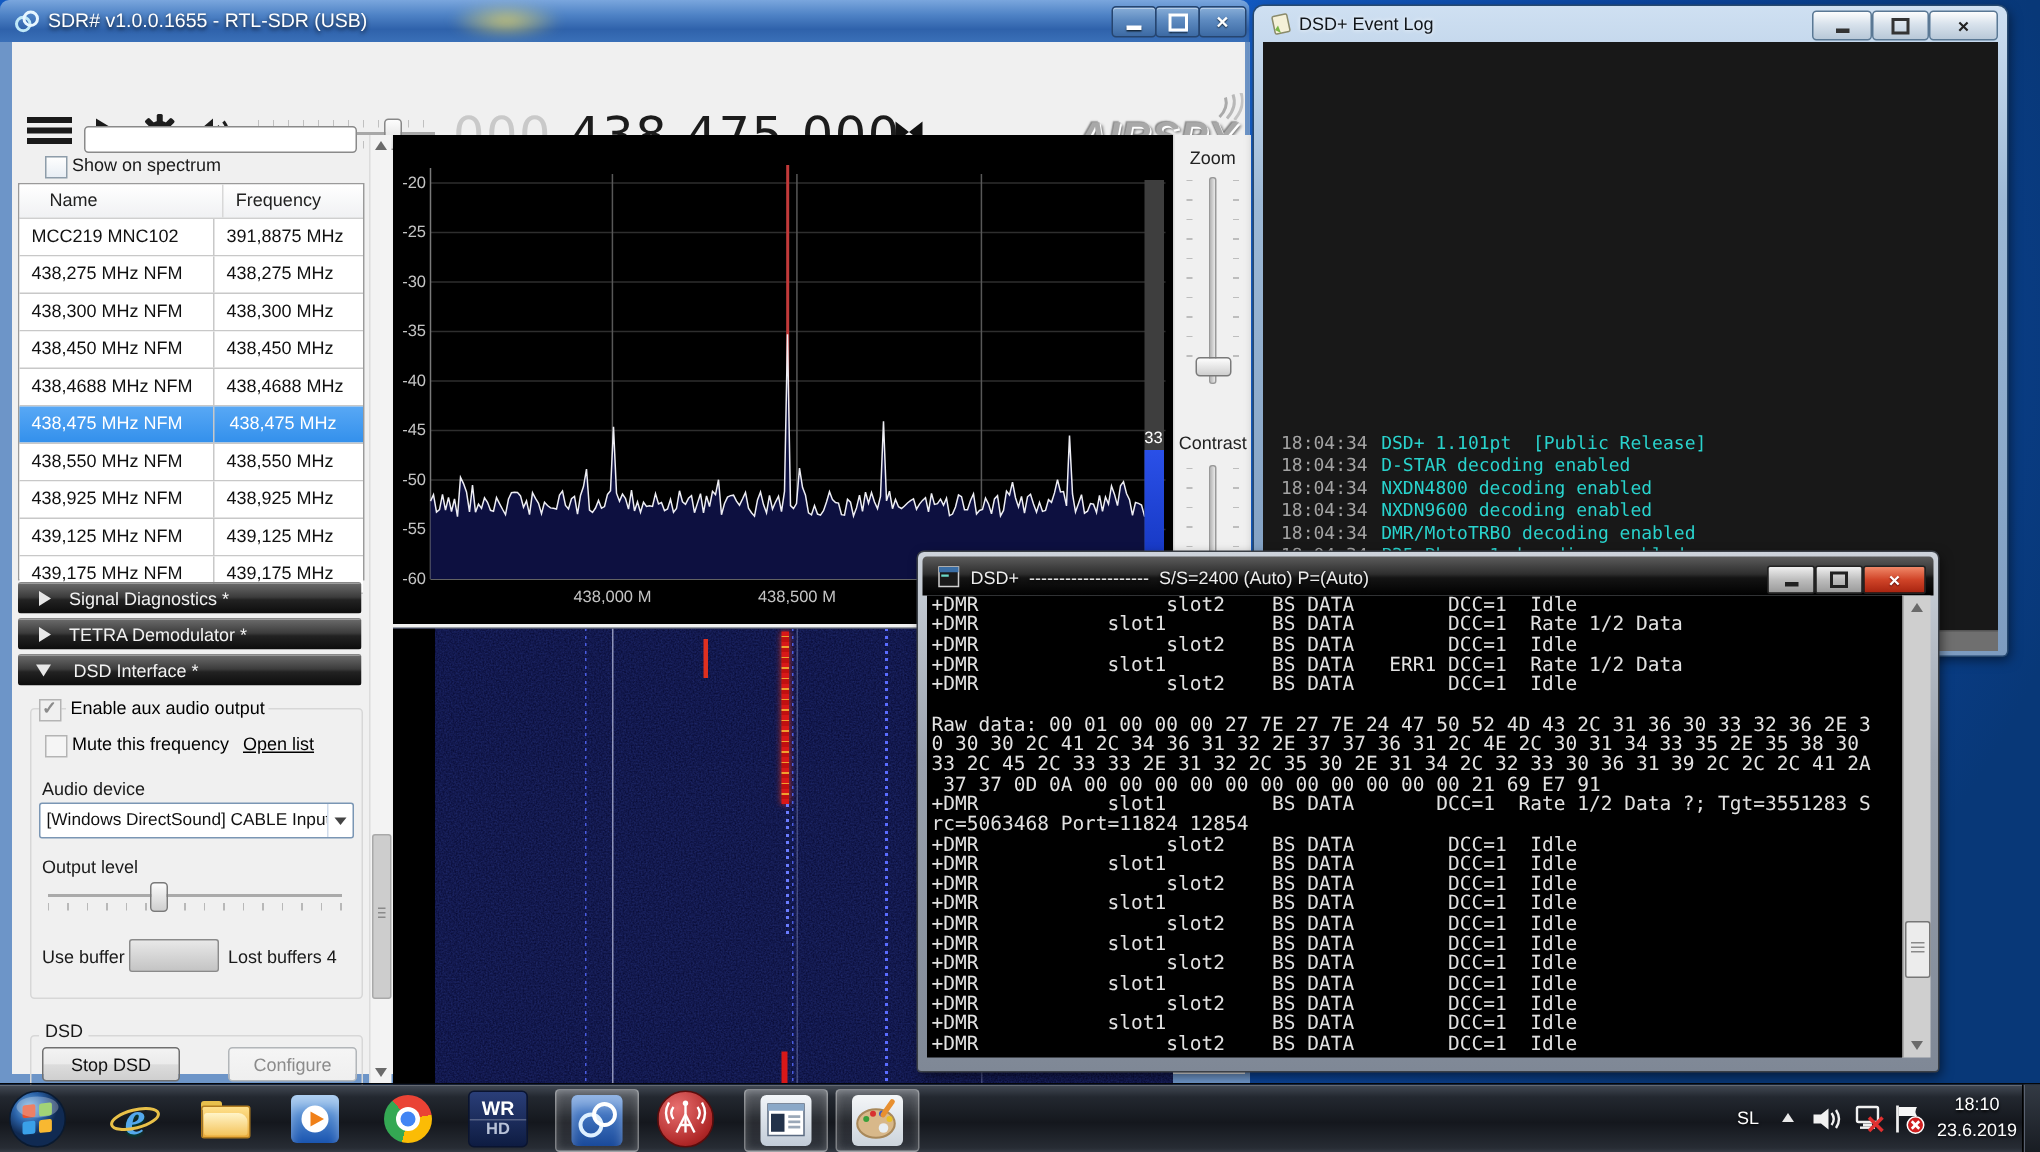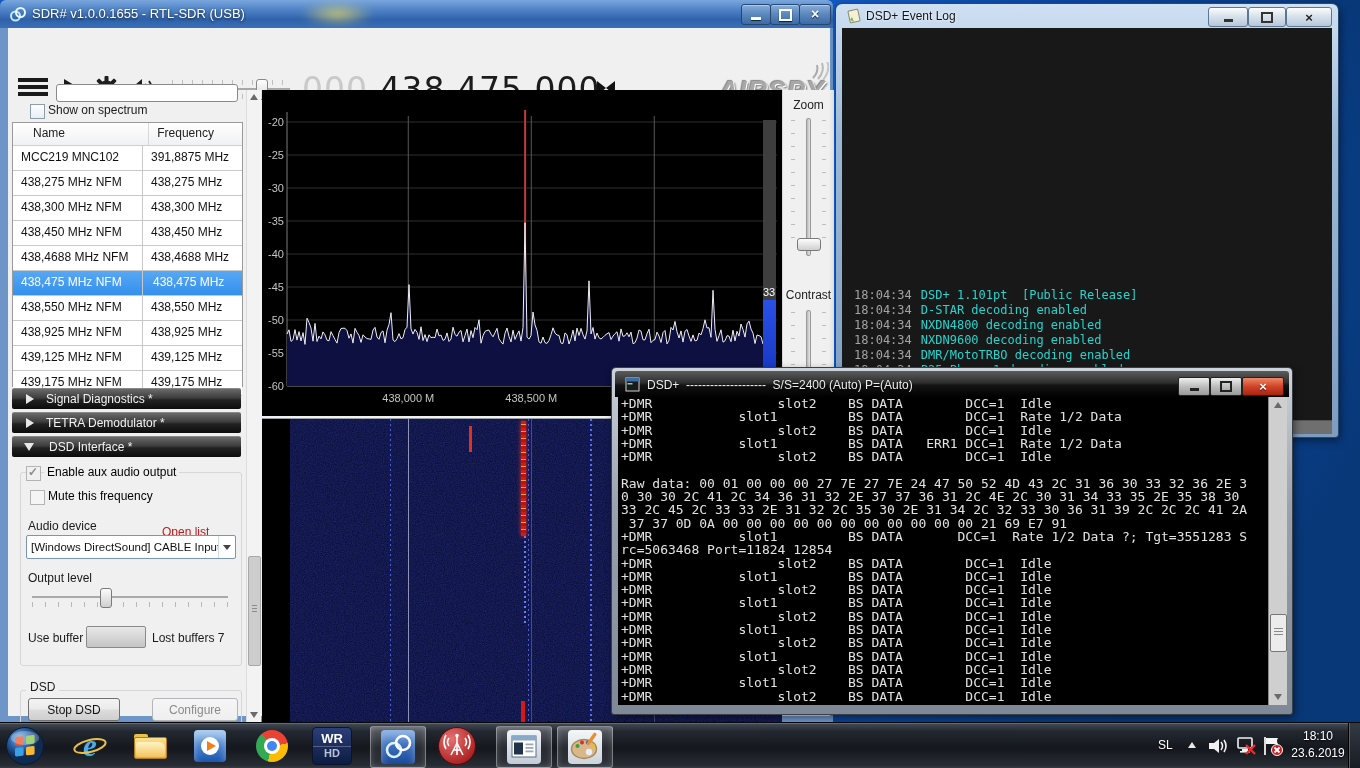--- a/index.html
+++ b/index.html
@@ -36,21 +36,21 @@
   .tri-l{border-right:9px solid #111;border-top:7px solid transparent;border-bottom:7px solid transparent;}
   .airspy{font-weight:bold;font-style:italic;font-size:27px;letter-spacing:1px;color:#a8a8a8;
     text-shadow:1px 1px 0 #fdfdfd,2px 2px 2px #777,-1px -1px 1px #888;}
   
   .combo-sliver{border:1px solid #8a8a8a;border-radius:3px;background:#fff;}
   .cb{width:13px;height:13px;border:1px solid #8e9daa;background:linear-gradient(180deg,#fefefe,#e8eef4);}
   .cb.dis{border-color:#b4b4b4;background:#f5f5f5;}
   .cb .chk{position:absolute;left:1px;top:-2px;font-size:12px;font-weight:bold;color:#8c8c8c;}
   .lbl{font-size:12px;color:#1a1a1a;white-space:nowrap;}
   .lbl.dis{color:#000000;}
-  .link{font-size:12px;color:#b91c1c;text-decoration:underline;white-space:nowrap;margin-top:36px;}
+  .link{font-size:12px;color:#000000;text-decoration:underline;white-space:nowrap;}
   .ftable{border:1px solid #9a9a9a;background:#fff;}
   .thead{display:flex;height:22px;background:linear-gradient(180deg,#ffffff,#f0f1f3);border-bottom:1px solid #cfcfcf;}
   .thead .hc{font-size:12px;color:#222;padding:3px 0 0 8px;box-sizing:border-box;}
   .thead .hc.c1{width:130px;border-right:1px solid #d8d8d8;margin-left:12px;}
   .thead .hc.c2{width:97px;}
   .tr{display:flex;height:24px;border-bottom:1px solid #c8c8c8;background:#fff;}
   .tr .td{font-size:12px;color:#111;padding:4px 0 0 8px;box-sizing:border-box;white-space:nowrap;overflow:hidden;}
   .tr .c1{width:130px;border-right:1px solid #c8c8c8;}
   .tr .c2{width:97px;}
   .tr.sel{background:linear-gradient(180deg,#58a8f5,#3390ec);justify-content:space-between;}
@@ -280,21 +280,21 @@
         <span class="cbtn">
             <span class="tri-dn"></span>
           </span>
       </div>
       <span class="abs lbl" style="left:28px;top:543px">Output level</span>
       <div class="abs slider-track" style="left:32px;top:568px;width:196px"></div>
       <div class="abs slider-ticks" style="left:32px;top:574px;width:196px;height:5px"></div>
       <div class="abs slider-thumb" style="left:100px;top:560px"></div>
       <span class="abs lbl" style="left:28px;top:603px">Use buffer</span>
       <div class="abs bufbox" style="left:86px;top:598px;width:58px;height:20px"></div>
-      <span class="abs lbl" style="left:152px;top:603px">Lost buffers 7</span>
+      <span class="abs lbl" style="left:152px;top:603px">Lost buffers 4</span>
 
       <div class="abs groupbox" style="left:20px;top:662px;width:220px;height:40px"></div>
       <span class="abs lbl" style="left:26px;top:652px;background:#f0f0f0;padding:0 4px">DSD</span>
       <div class="abs btn" style="left:28px;top:670px;width:90px;height:21px">
           <span>Stop DSD</span>
         </div>
       <div class="abs btn dis" style="left:152px;top:670px;width:84px;height:21px">
           <span>Configure</span>
         </div>
 

